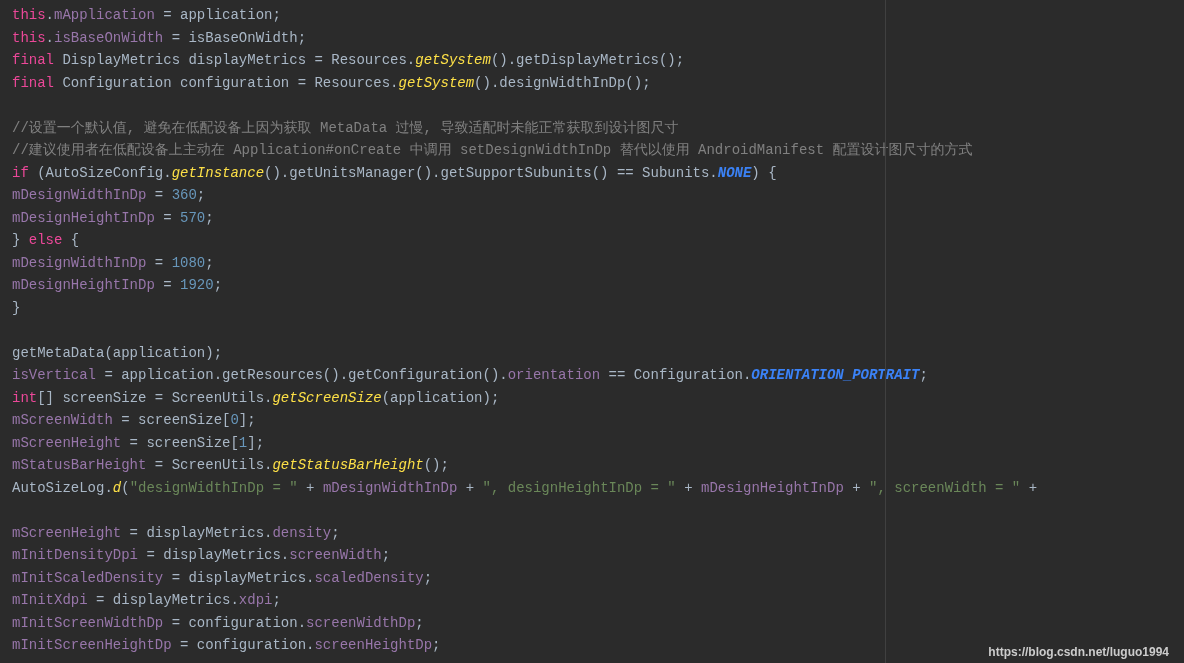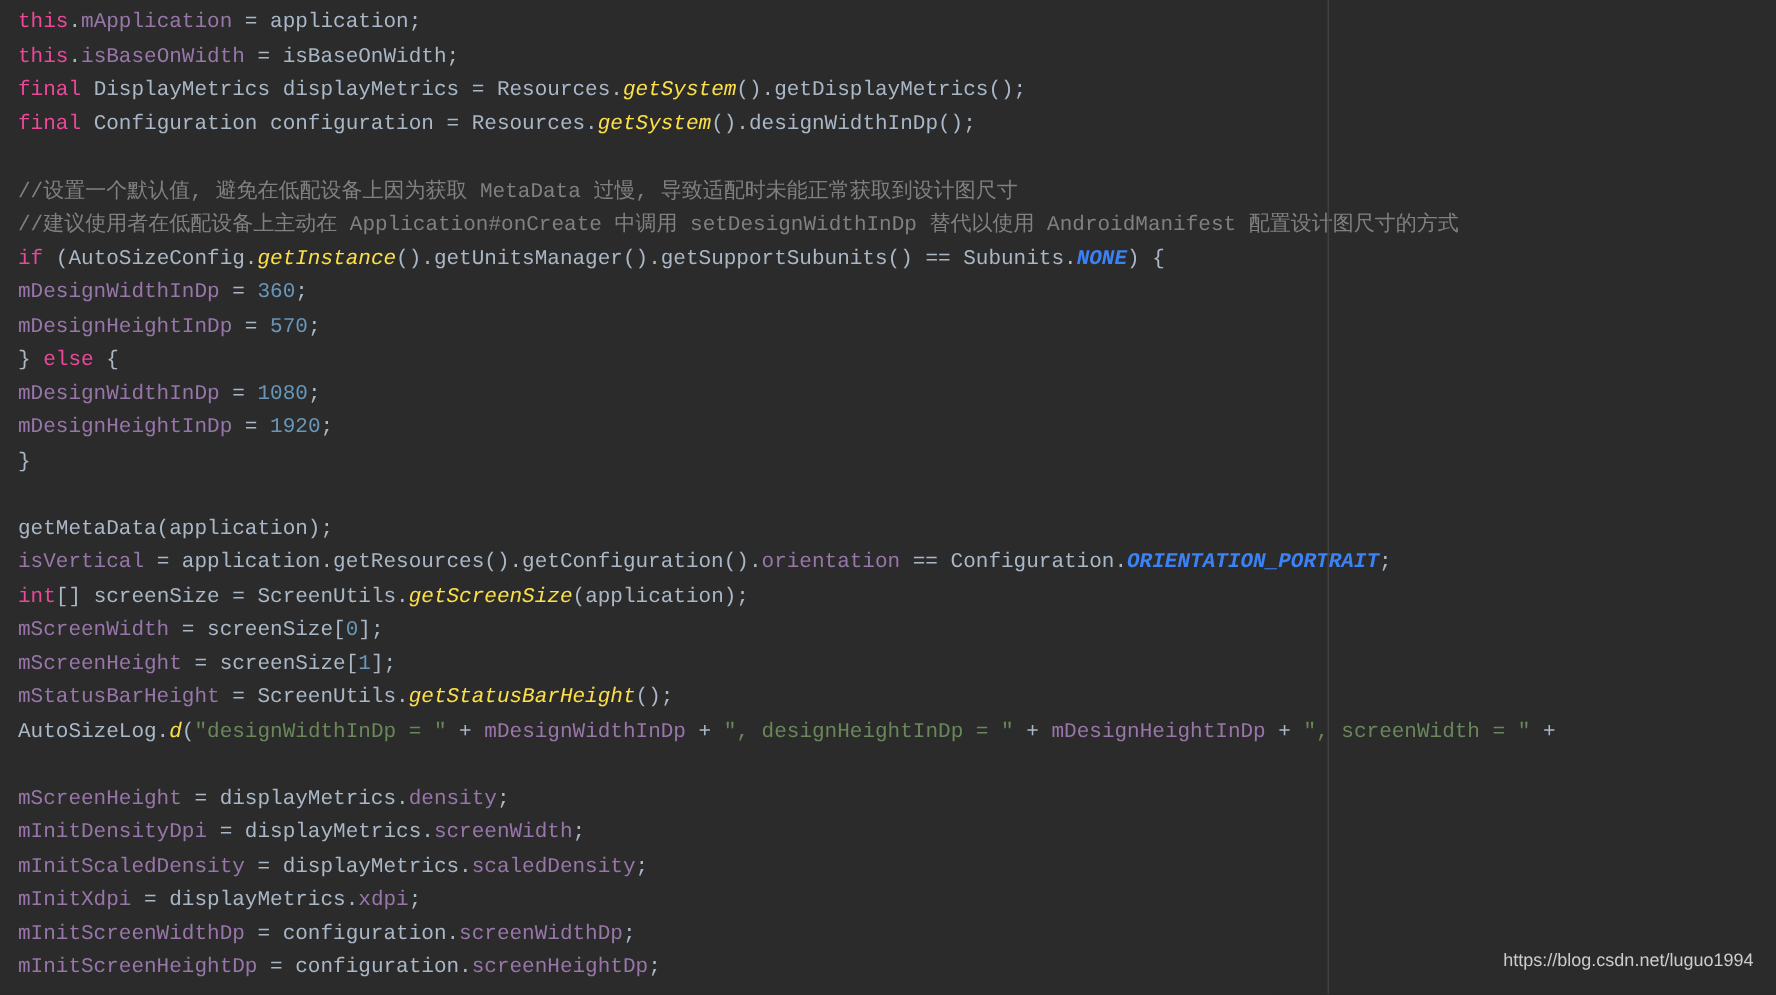--- a/index.html
+++ b/index.html
@@ -35,25 +35,26 @@
     .ruler {
       position: absolute;
       top: 0;
       left: 885px;
       width: 1px;
       height: 100%;
       background-color: #404040;
     }
     .watermark {
       position: absolute;
-      bottom: 12px;
+      bottom: 0;
       right: 15px;
       color: #cccccc;
       font-size: 12px;
       font-family: Arial, sans-serif;
+      font-weight: bold;
     }
   </style>
 </head>
 <body>
 
 <div class="ruler"></div>
 
 <span class="line"><span class="keyword">this</span><span class="normal">.</span><span class="field">mApplication</span><span class="normal"> = application;</span></span>
 <span class="line"><span class="keyword">this</span><span class="normal">.</span><span class="field">isBaseOnWidth</span><span class="normal"> = isBaseOnWidth;</span></span>
 <span class="line"><span class="keyword">final</span><span class="normal"> DisplayMetrics displayMetrics = Resources.</span><span class="static-method">getSystem</span><span class="normal">().getDisplayMetrics();</span></span>

